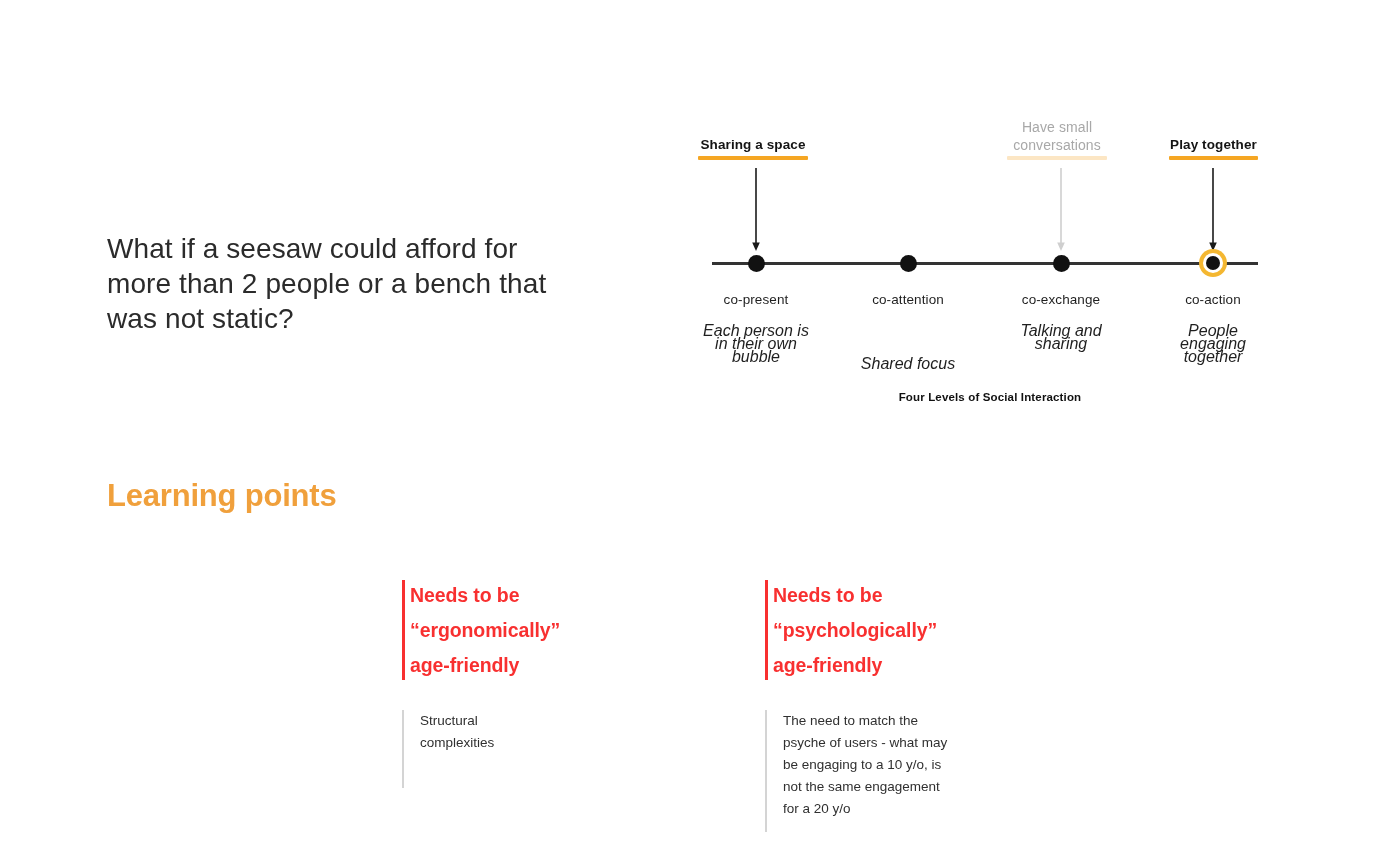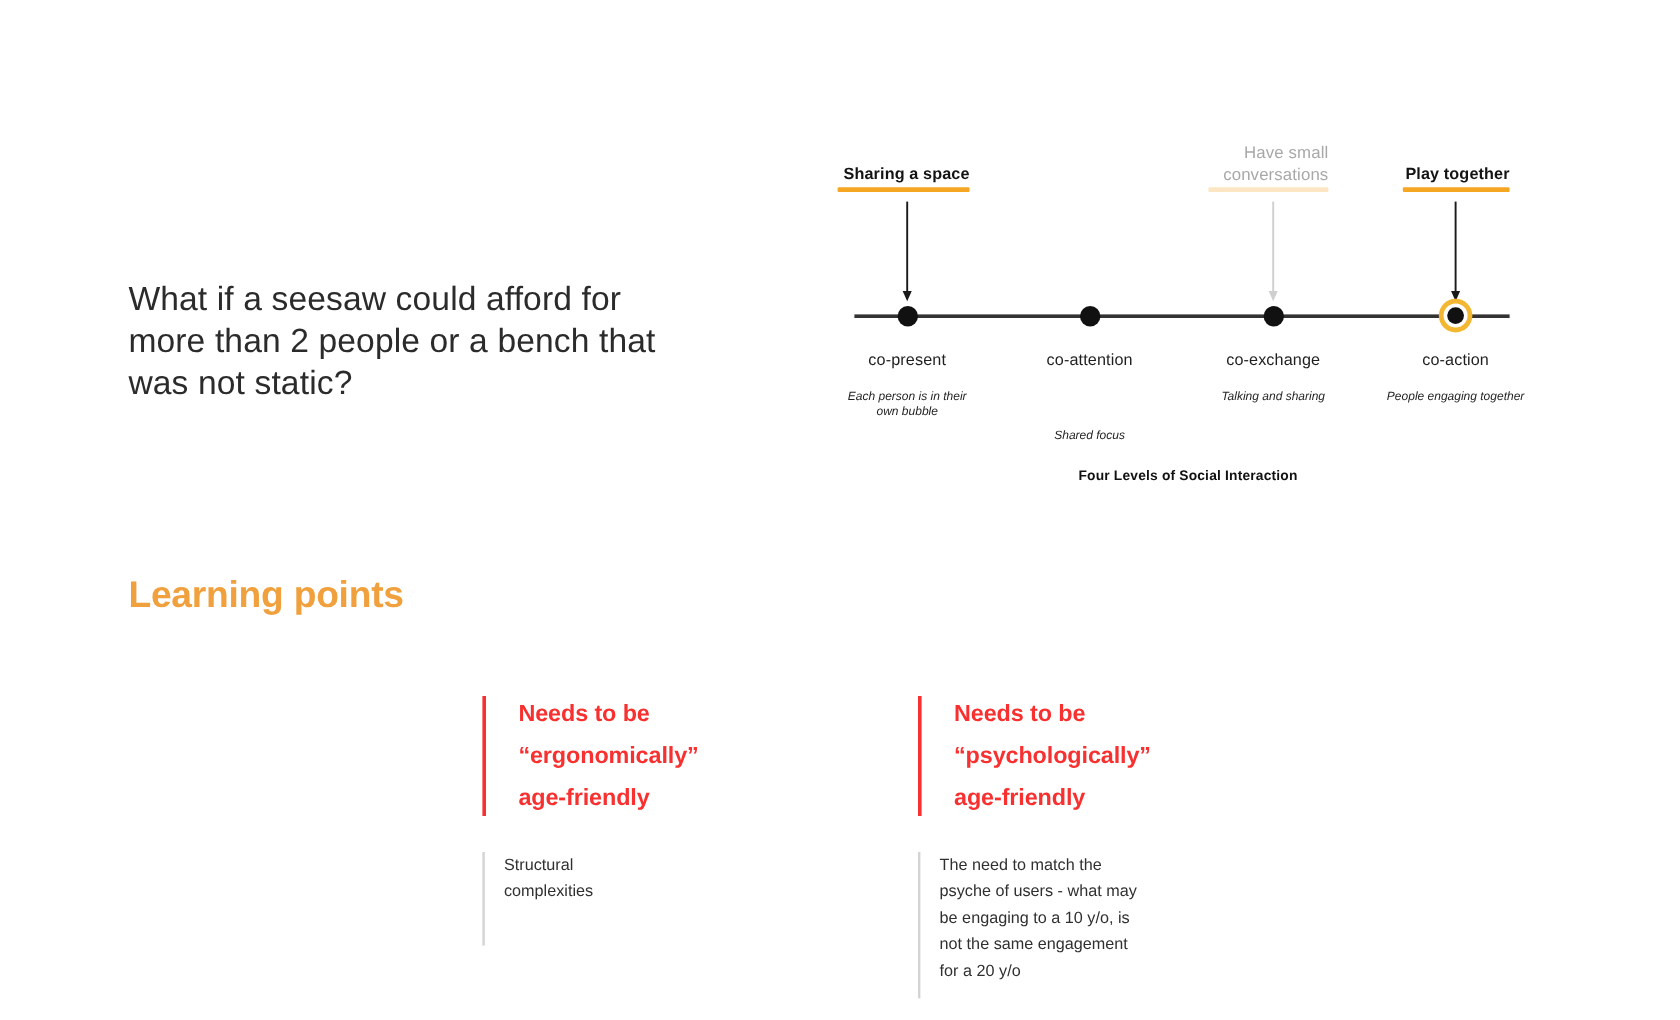--- a/index.html
+++ b/index.html
@@ -33,21 +33,21 @@
   #diagram {
     position: absolute;
     left: 690px;
     top: 110px;
     width: 600px;
     height: 300px;
   }
 
   .callout {
     position: absolute;
-    text-align: right;
+    text-align: center;
   }
   .callout-label {
     font-size: 13.5px;
     font-weight: 700;
     line-height: 18px;
     letter-spacing: 0.1px;
     white-space: pre-line;
     padding-bottom: 2px;
   }
   .callout-underline {
@@ -81,21 +81,21 @@
 
   .node-name {
     position: absolute;
     font-size: 13.5px;
     color: #1f1f1f;
     text-align: center;
     letter-spacing: 0.1px;
   }
   .node-sub {
     position: absolute;
-    font-size: 10px;
+    font-size: 16px;
     font-style: italic;
     color: #1f1f1f;
     text-align: center;
     line-height: 13px;
   }
 
   #diagram-caption {
     position: absolute;
     left: 0;
     top: 281px;
@@ -117,21 +117,21 @@
     color: #f0a03c;
     letter-spacing: -0.2px;
   }
 
   .lp-card {
     position: absolute;
     top: 578px;
   }
   .lp-title-wrap {
     position: relative;
-    padding-left: 30px;
+    padding-left: 8px;
   }
   .lp-bar-red {
     position: absolute;
     left: 0;
     top: 2px;
     width: 3px;
     background: #f83030;
   }
   .lp-title {
     font-size: 19.5px;

